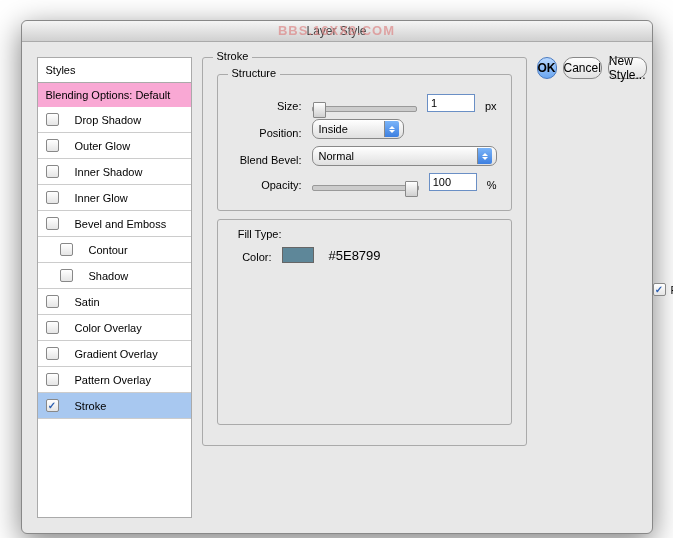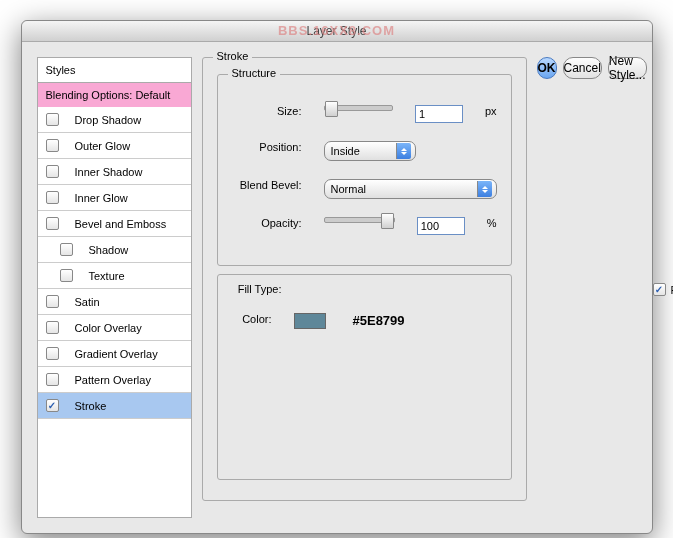--- a/index.html
+++ b/index.html
@@ -13,32 +13,32 @@
 .styles-panel .divider{border:1px solid #aaa;border-top:none;border-bottom:none;background:#f9a8d4;padding:6px 8px}
 .styles-list{border:1px solid #aaa;border-top:none;background:#fff;height:410px}
 .list-item{border:none;border-bottom:1px solid #ccc;display:flex;align-items:center;gap:16px;cursor:pointer}
 .list-item.indent{padding-left:22px}
 .list-item.selected{background:#a8c8f0}
 .chk{width:11px;height:11px;border:1px solid #888;border-radius:2px;background:linear-gradient(#fff,#e5e5e5);display:inline-flex;align-items:center;justify-content:center;flex-shrink:0}
 .chk.on::after{content:"✓";font-size:10px;color:#2a5db0;font-weight:bold}
 .center{flex:1}
 .fieldset{border:1px solid #aaa;border-radius:3px;padding:12px 14px;margin:0 0 8px;position:relative;background:#e8e8e8}
 .legend{position:absolute;top:-8px;left:10px;background:#e8e8e8;padding:0 4px;font-size:11px}
-.row{display:flex;align-items:flex-start;margin:18px 0;gap:22px}
+.row{display:flex;align-items:flex-end;margin:7px 0;gap:10px}
 .row label{width:70px;text-align:right}
 .slider{flex:1;height:4px;background:#ccc;border:1px solid #999;border-radius:2px;position:relative;cursor:pointer}
 .thumb{position:absolute;top:-5px;width:11px;height:14px;background:linear-gradient(#fff,#d0d0d0);border:1px solid #888;border-radius:1px}
 .num-input{width:40px;height:16px;border:1px solid #6a8fc5;background:#fff;padding:0 3px;font-size:11px}
 .unit{font-size:11px}
 .sel{background:linear-gradient(#fff,#e0e0e0);border:1px solid #888;border-radius:7px;height:18px;display:flex;align-items:center;padding:0 4px 0 6px;cursor:pointer;position:relative;font-size:11px}
 .sel .caps{margin-left:auto;width:14px;height:16px;background:linear-gradient(#7bb5f9,#3d7fe0);border-left:1px solid #888;border-radius:0 2px 2px 0;display:flex;flex-direction:column;align-items:center;justify-content:center}
 .sel .caps::before{content:"";border:3px solid transparent;border-bottom-color:#fff;margin-bottom:1px}
 .sel .caps::after{content:"";border:3px solid transparent;border-top-color:#fff}
 .swatch{width:30px;height:14px;border:1px solid #666;cursor:pointer}
-.hex{margin-left:5px;font-weight:bold;font-size:13px}
+.hex{margin-left:5px;font-weight:normal;font-size:13px}
 .right{width:100px;display:flex;flex-direction:row;gap:6px;align-items:stretch}
 .btn{background:linear-gradient(#fdfdfd,#e2e2e2);border:1px solid #888;border-radius:10px;height:20px;font-size:12px;cursor:pointer;display:flex;align-items:center;justify-content:center}
 .btn.primary{background:linear-gradient(#b8d8ff,#6aa6f0);border-color:#4a7ac0;font-weight:bold}
 .prev-row{display:flex;align-items:center;gap:5px;margin-top:4px;justify-content:center}
 .preview-box{width:60px;height:60px;border:1px solid #aaa;background:linear-gradient(#f8f8f8,#ddd);margin:6px auto;display:flex;align-items:center;justify-content:center}
 .preview-inner{width:26px;height:26px;background:#4a4a4a}
 .fill-area{height:180px}
 </style>
 </head>
 <body>
@@ -68,25 +68,25 @@
           <div class="list-item">
             <span class="chk"></span>
             <span>Inner Glow</span>
           </div>
           <div class="list-item">
             <span class="chk"></span>
             <span>Bevel and Emboss</span>
           </div>
           <div class="list-item indent">
             <span class="chk"></span>
-            <span>Shadow</span>
+            <span>Contour</span>
           </div>
           <div class="list-item indent">
             <span class="chk"></span>
-            <span>Texture</span>
+            <span>Shadow</span>
           </div>
           <div class="list-item">
             <span class="chk"></span>
             <span>Satin</span>
           </div>
           <div class="list-item">
             <span class="chk"></span>
             <span>Color Overlay</span>
           </div>
           <div class="list-item">

